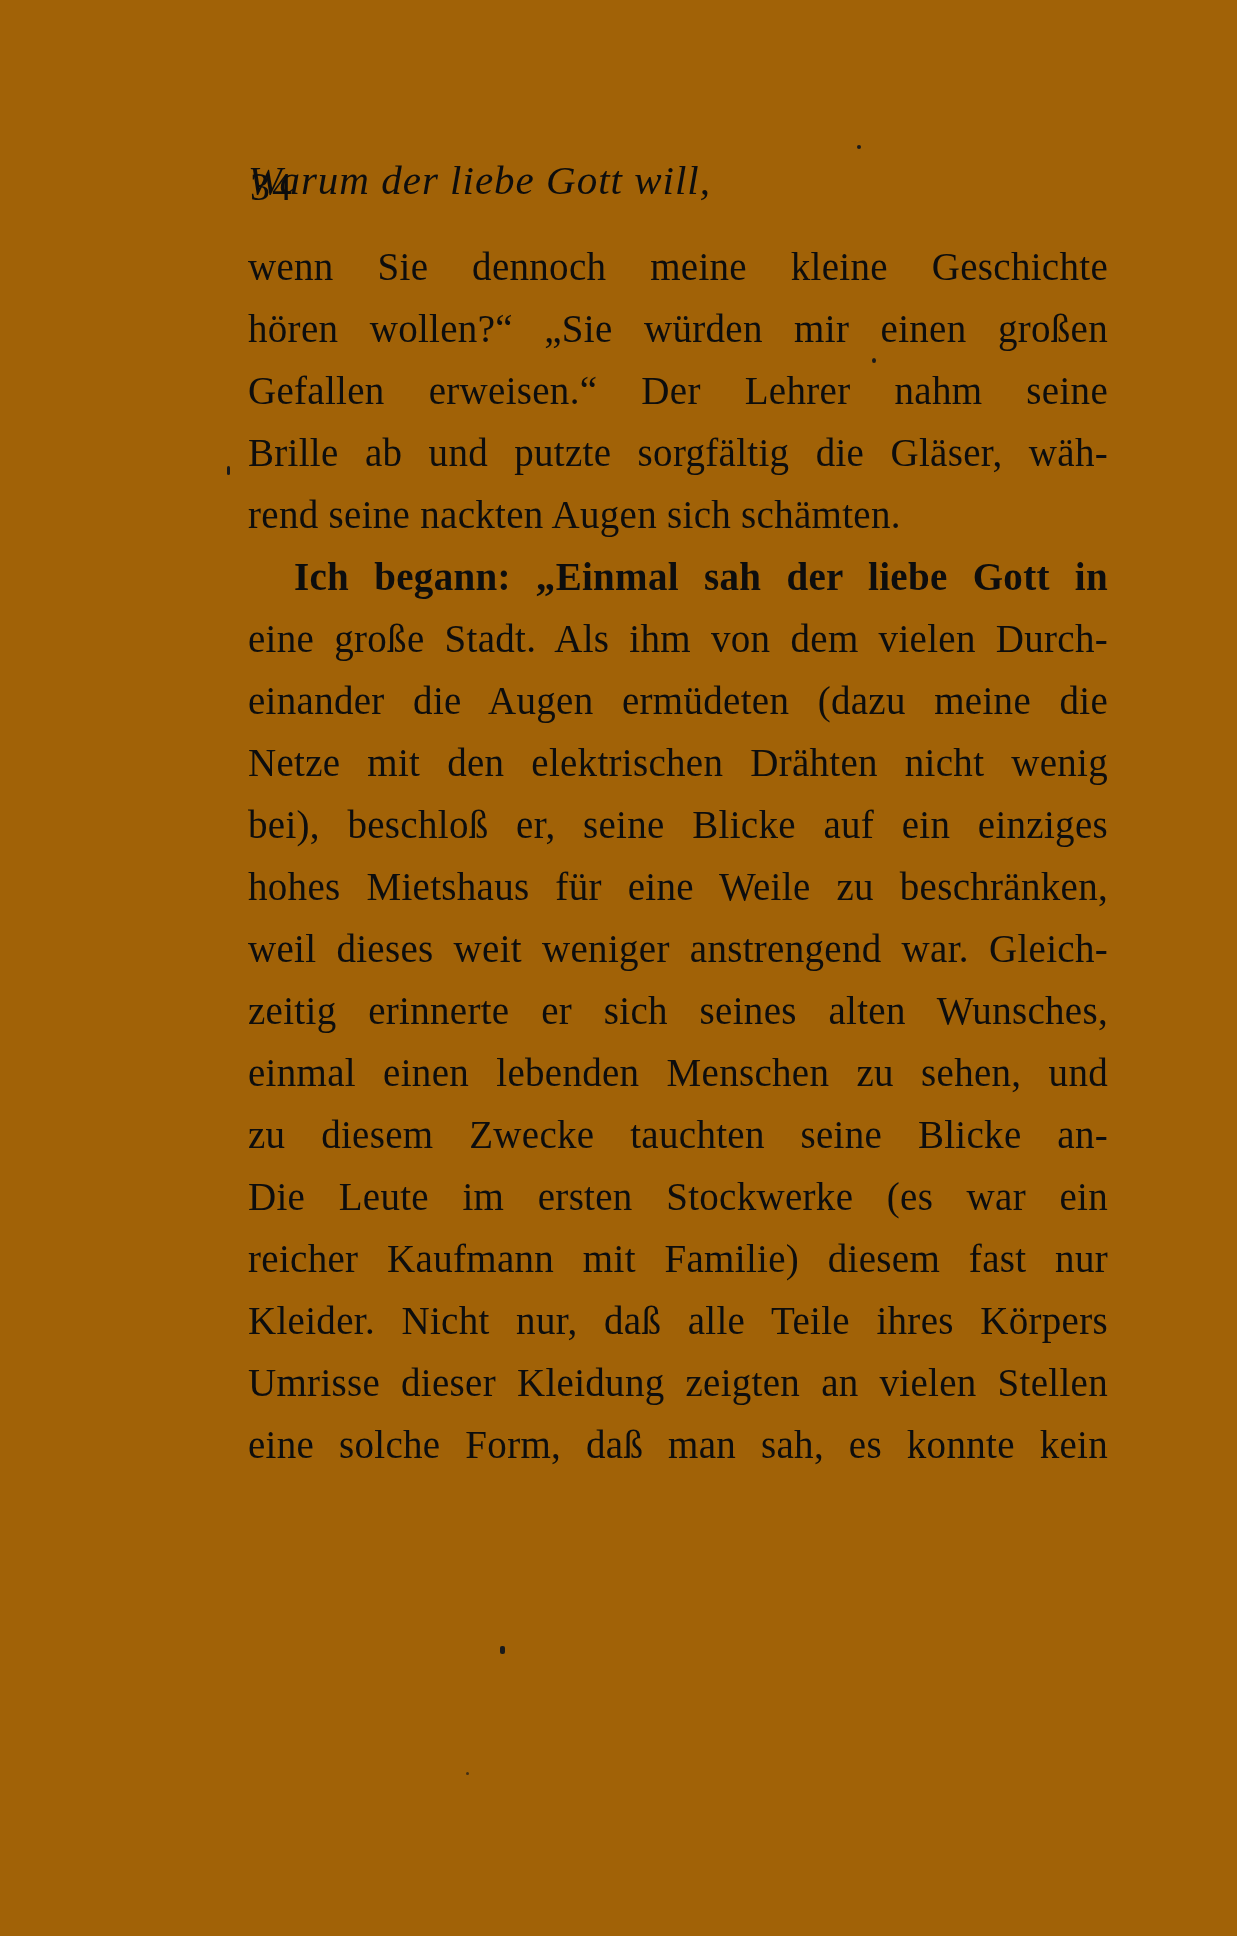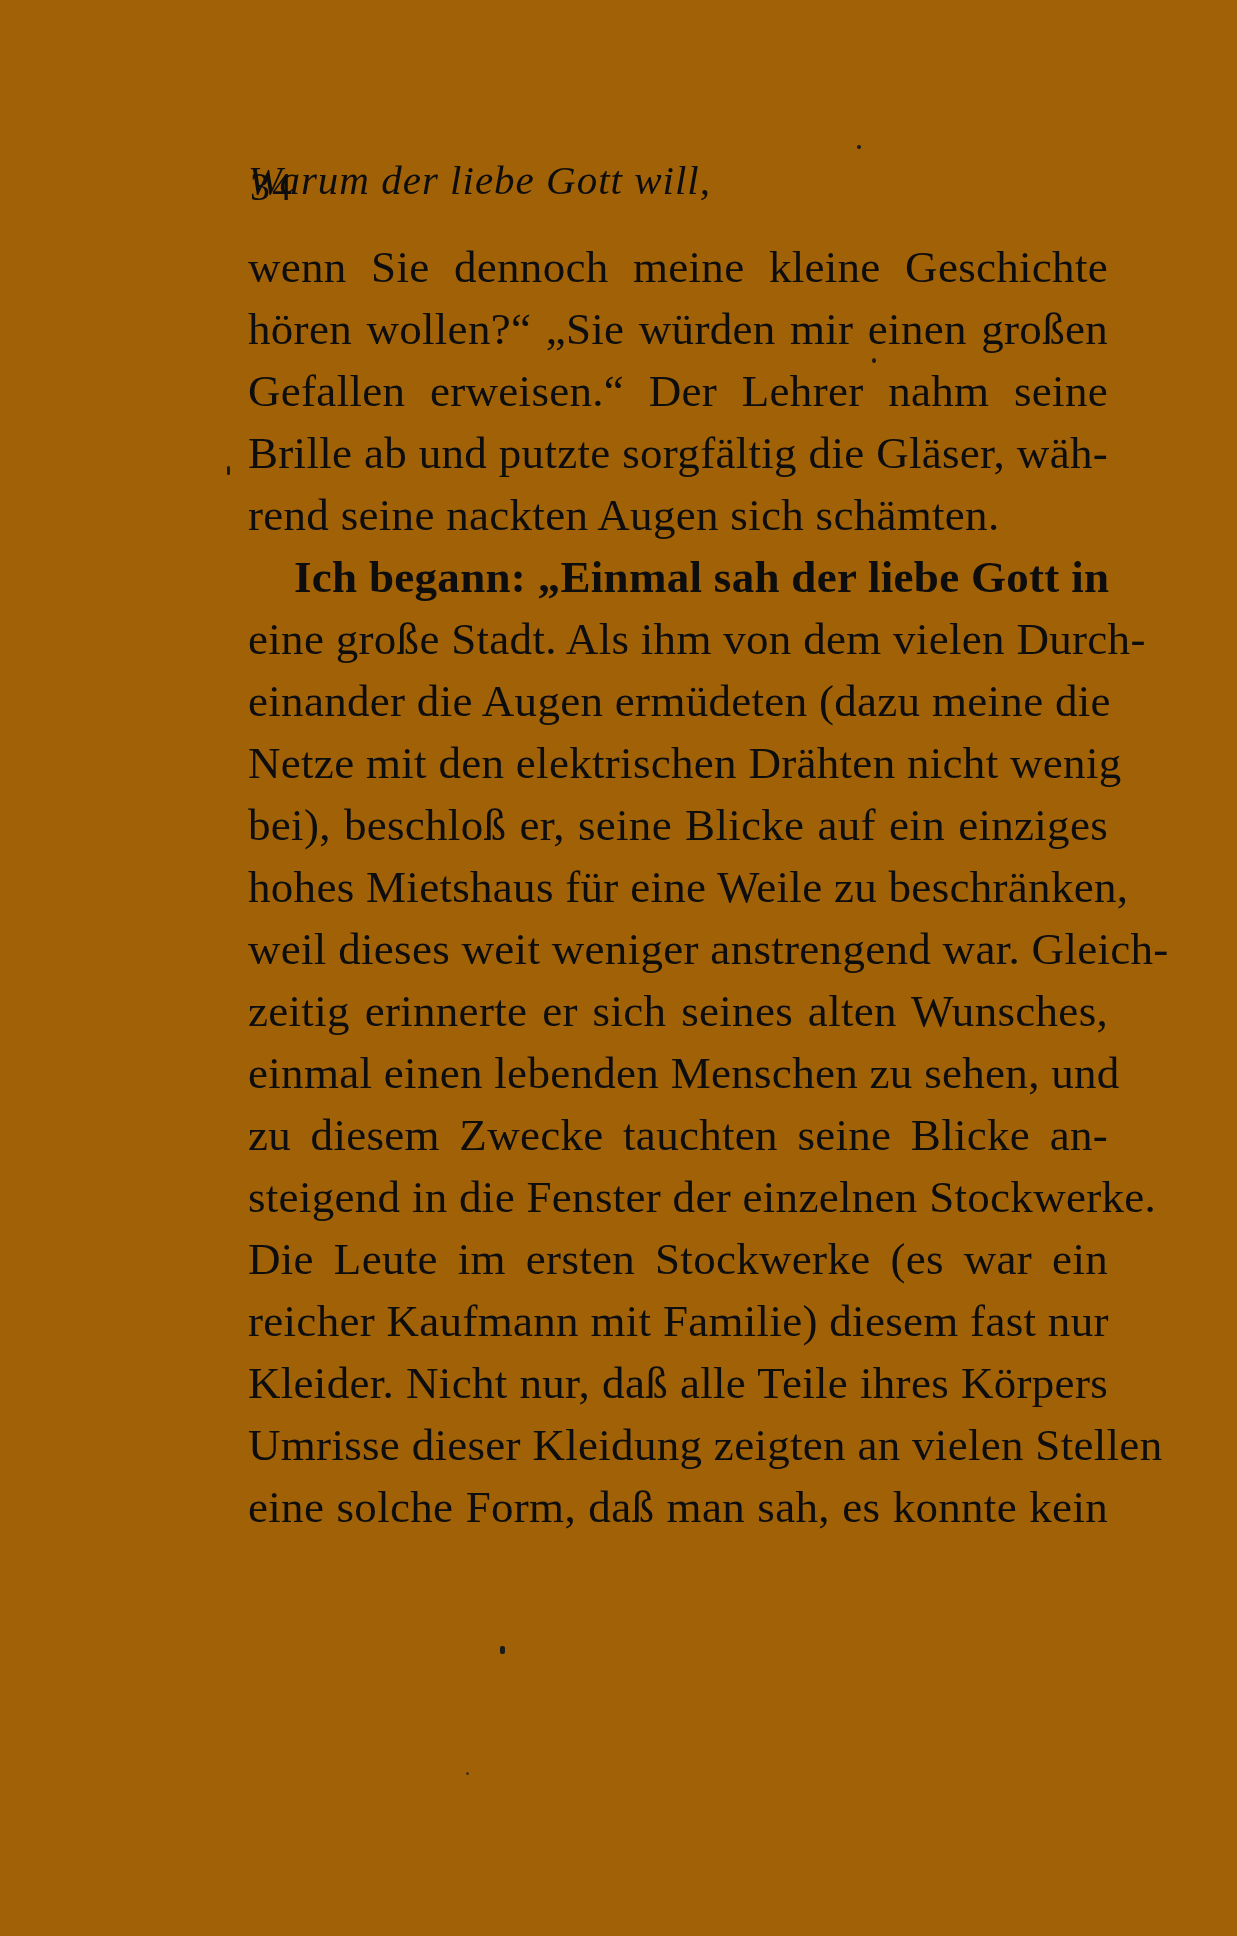--- a/index.html
+++ b/index.html
@@ -38,21 +38,21 @@
   }
   .text-block {
     position: absolute;
     left: 248px;
     top: 236px;
     width: 860px;
   }
   .line {
     height: 62px;
     line-height: 62px;
-    font-size: 45px;
+    font-size: 39px;
     letter-spacing: 0.3px;
     text-align: justify;
     text-align-last: justify;
     white-space: nowrap;
     overflow: visible;
   }
   .line.no-stretch {
     text-align: center;
     text-align-last: left;
   }
@@ -89,21 +89,20 @@
       <div class="line indent">Ich begann: „Einmal sah der liebe Gott in</div>
       <div class="line">eine große Stadt. Als ihm von dem vielen Durch-</div>
       <div class="line">einander die Augen ermüdeten (dazu meine die</div>
       <div class="line">Netze mit den elektrischen Drähten nicht wenig</div>
       <div class="line">bei), beschloß er, seine Blicke auf ein einziges</div>
       <div class="line">hohes Mietshaus für eine Weile zu beschränken,</div>
       <div class="line">weil dieses weit weniger anstrengend war. Gleich-</div>
       <div class="line">zeitig erinnerte er sich seines alten Wunsches,</div>
       <div class="line">einmal einen lebenden Menschen zu sehen, und</div>
       <div class="line">zu diesem Zwecke tauchten seine Blicke an-</div>
-      <div class="line">steigend in die Fenster der einzelnen Stockwerke.</div>
       <div class="line">Die Leute im ersten Stockwerke (es war ein</div>
       <div class="line">reicher Kaufmann mit Familie) diesem fast nur</div>
       <div class="line">Kleider. Nicht nur, daß alle Teile ihres Körpers</div>
       <div class="line">Umrisse dieser Kleidung zeigten an vielen Stellen</div>
       <div class="line">eine solche Form, daß man sah, es konnte kein</div>
     </div>
 
   <div class="speck s1"></div>
   <div class="speck s2"></div>
   <div class="speck s3"></div>

